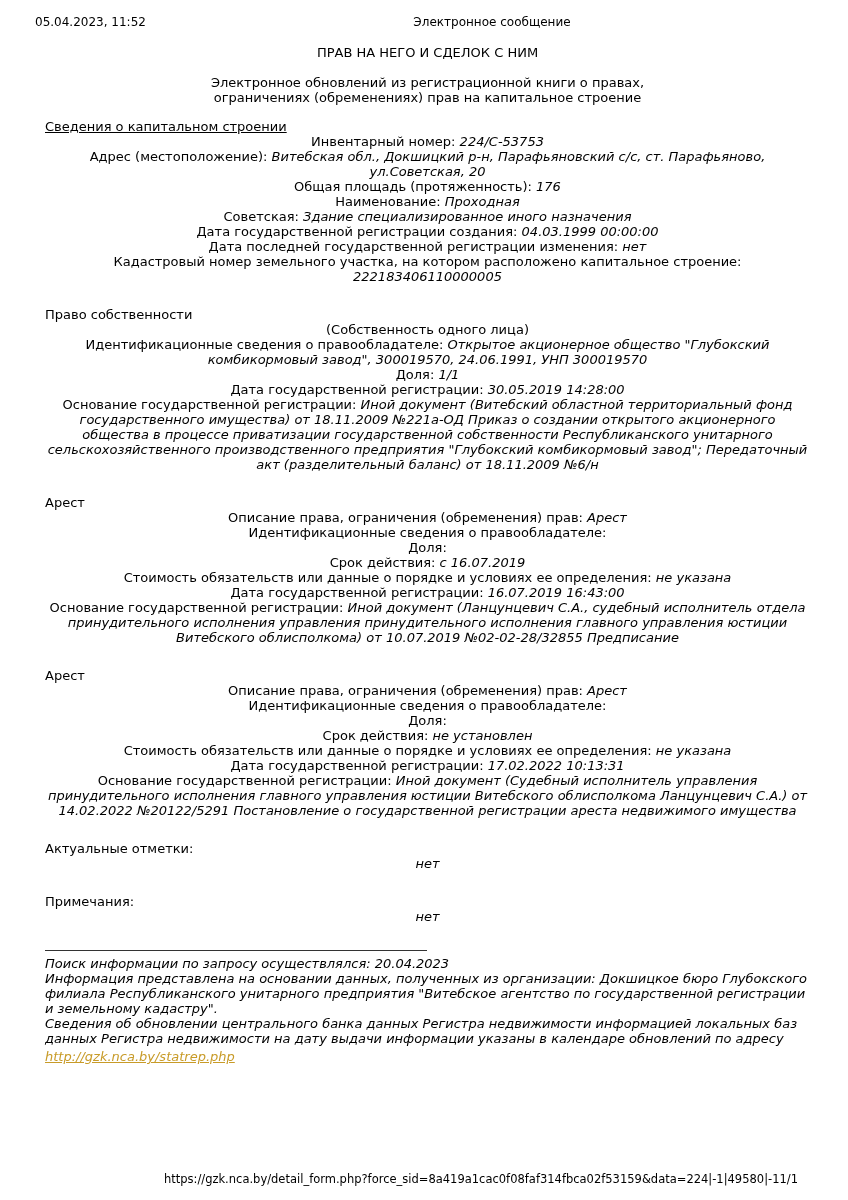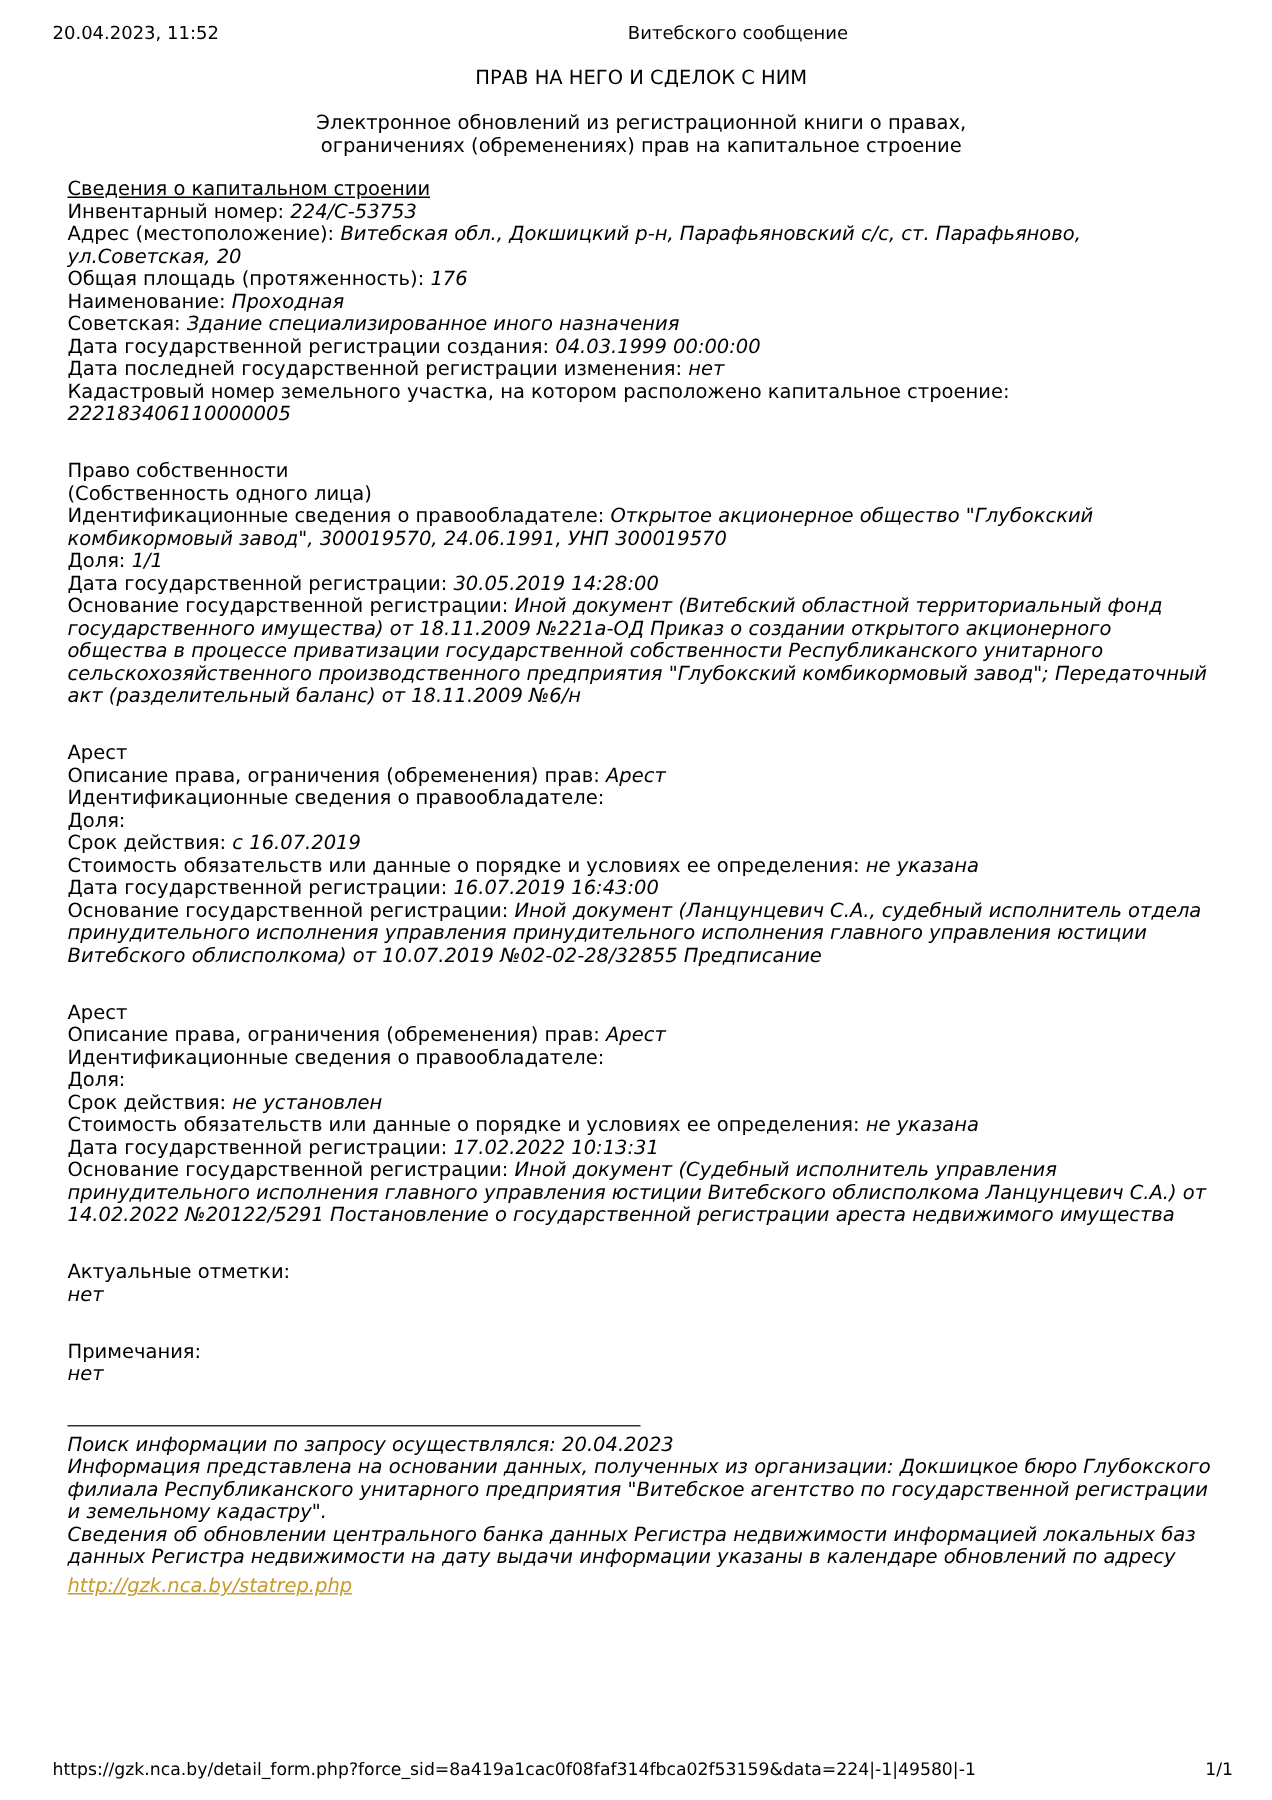--- a/index.html
+++ b/index.html
@@ -12,50 +12,50 @@
     color: #000;
   }
   
   .print-header {
     position: absolute; top: 15px; left: 35px; right: 35px;
     font-size: 12px; line-height: 14px;
   }
   .ph-timestamp { position: absolute; left: 0; top: 0; }
   .ph-doctitle { position: absolute; left: 50%; top: 0; transform: translateX(-50%) translateX(68px); }
   .print-footer {
-    position: absolute; bottom: 14px; left: 35px; right: 26px;
+    position: absolute; bottom: 14px; left: 35px; right: 50px;
     font-size: 11.5px; line-height: 13px;
-    display: flex; justify-content: space-between; gap: 16px;
+    display: flex; justify-content: flex-end;
   }
   
   .content { position: absolute; top: 45px; left: 45px; right: 38px; }
   .doc-title { text-align: center; font-size: 13px; line-height: 15px; }
   .doc-subtitle { text-align: center; font-size: 13px; line-height: 15px; margin-top: 15px; }
   .doc-sections { margin-top: 14px; }
   .doc-section { margin-top: 23px; }
   .doc-section:first-child { margin-top: 0; }
   .sec-heading { font-weight: normal; font-size: 13px; line-height: 15px; }
   .sec-heading.underlined { text-decoration: underline; }
-  .doc-row { font-size: 13px; line-height: 15px; }
+  .doc-row { font-size: 13px; line-height: 15px; text-align: center; }
   .doc-row .value { font-style: italic; }
   .doc-footer { margin-top: 26px; }
   .separator { width: 382px; height: 0; border-top: 1px solid #333; margin-bottom: 5px; }
   .doc-footer .fline { font-size: 13px; line-height: 15px; font-style: italic; }
   .doc-footer a.flink {
     color: var(--link-color, #c89b28);
     font-size: 13px; line-height: 15px; font-style: italic;
     cursor: pointer; margin-top: 35px;
   }
 </style>
 </head>
 <body>
 
 <div class="print-header">
-  <span class="ph-timestamp">20.04.2023, 11:52</span>
-  <span class="ph-doctitle">Витебского сообщение</span>
+  <span class="ph-timestamp">05.04.2023, 11:52</span>
+  <span class="ph-doctitle">Электронное сообщение</span>
 </div>
 
 <div class="content">
   <div class="doc-title">
     <div>ПРАВ НА НЕГО И СДЕЛОК С НИМ</div>
   </div>
   <div class="doc-subtitle">
     <div>Электронное обновлений из регистрационной книги о правах,</div>
     <div>ограничениях (обременениях) прав на капитальное строение</div>
   </div>

